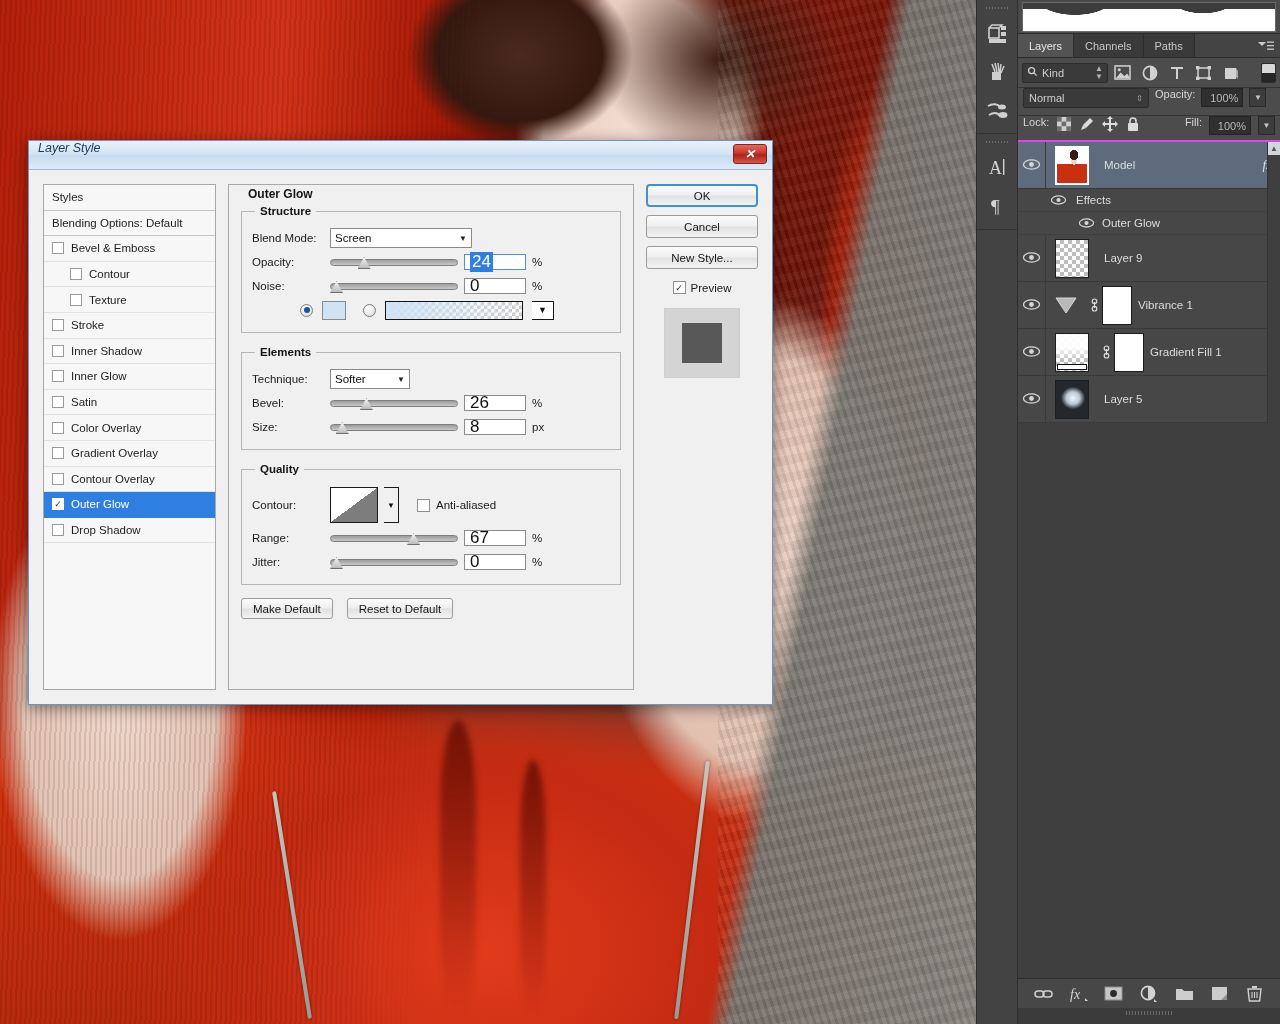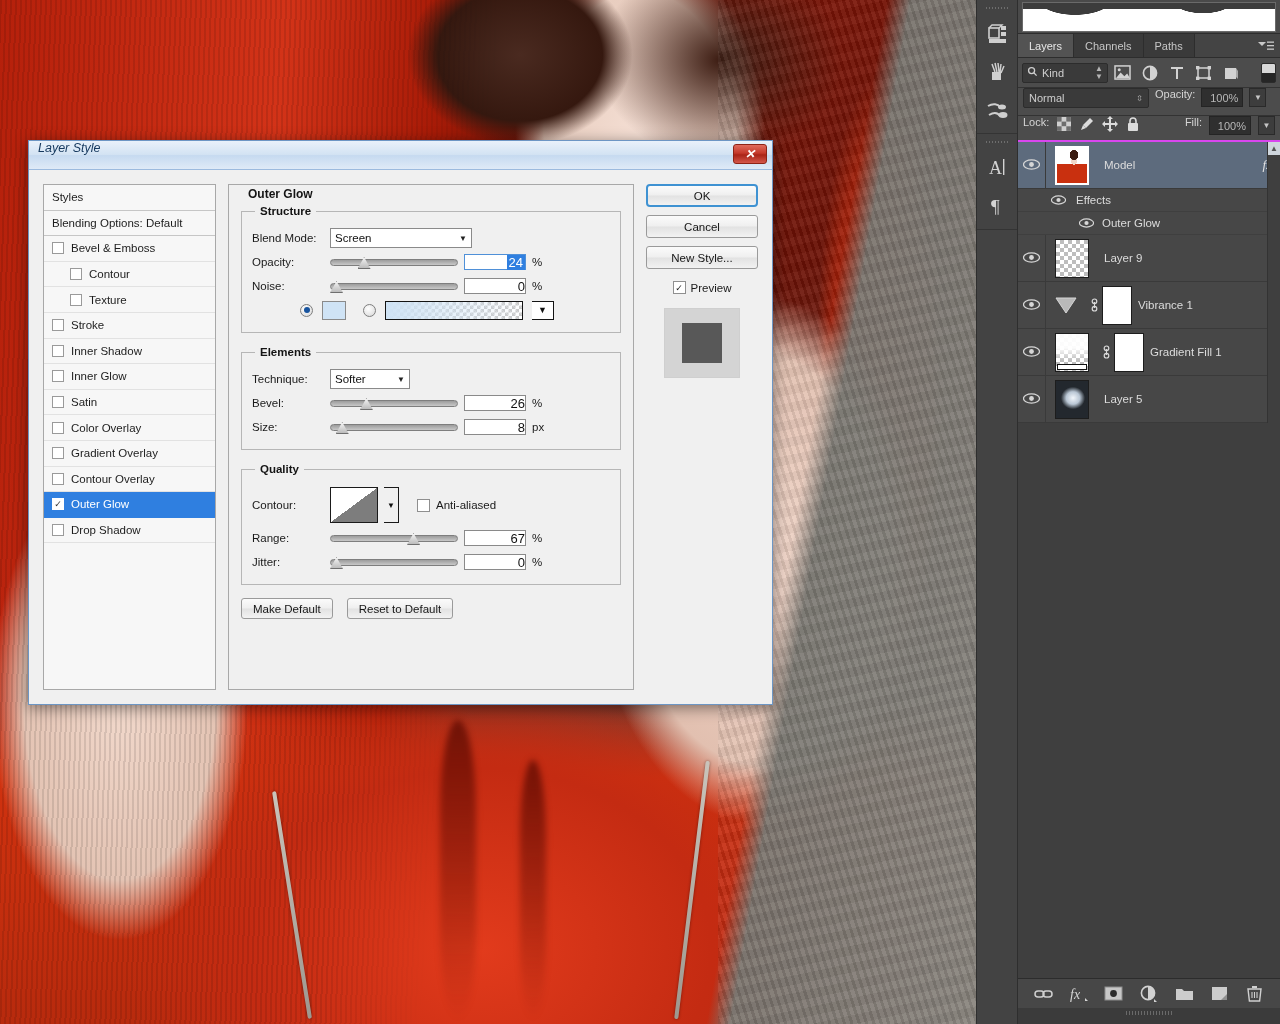--- a/index.html
+++ b/index.html
@@ -266,21 +266,21 @@
     width: 100%; height: 7px; border-radius: 4px;
     background: linear-gradient(180deg,#9c9c9c,#c8c8c8); border: 1px solid #7e7e7e;
   }
   .slider-track .knob {
     position: absolute; width: 13px; height: 12px; top: 2px;
     background: linear-gradient(180deg,#f2f2f2,#bcbcbc); border: 1px solid #6f6f6f;
     clip-path: polygon(50% 0%, 100% 100%, 0% 100%);
   }
   .txtbox {
     width: 62px; height: 16px; background: #fff; border: 1px solid #8a8a8a;
-    font-size: 13px; color: #111; display: flex; align-items: center; padding-left: 5px; justify-content: flex-end;
+    font-size: 17px; color: #111; display: flex; align-items: center; padding-left: 5px;
   }
   .txtbox.sel-text { border-color: #4f90d8; }
   .txtbox .selhl { background: #2f7fe0; color: #fff; padding: 0 2px; }
   .unit { font-size: 11.5px; color: #1a1a1a; }
   .radio {
     width: 13px; height: 13px; border-radius: 50%; border: 1px solid #7e7e7e;
     background: radial-gradient(circle at 40% 35%, #fff, #d6d6d6);
     display: inline-flex; align-items: center; justify-content: center; flex: 0 0 auto;
   }
   .radio.on::after { content: ""; width: 6px; height: 6px; border-radius: 50%; background: #17539e; }

